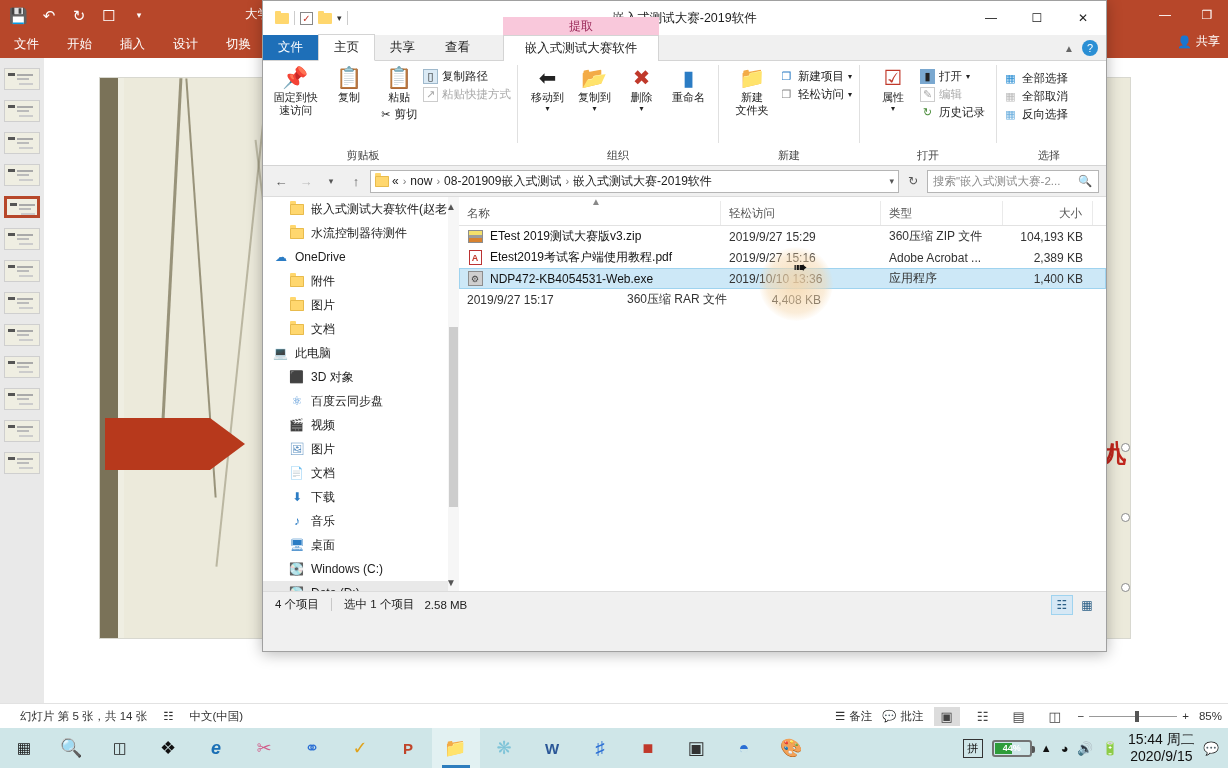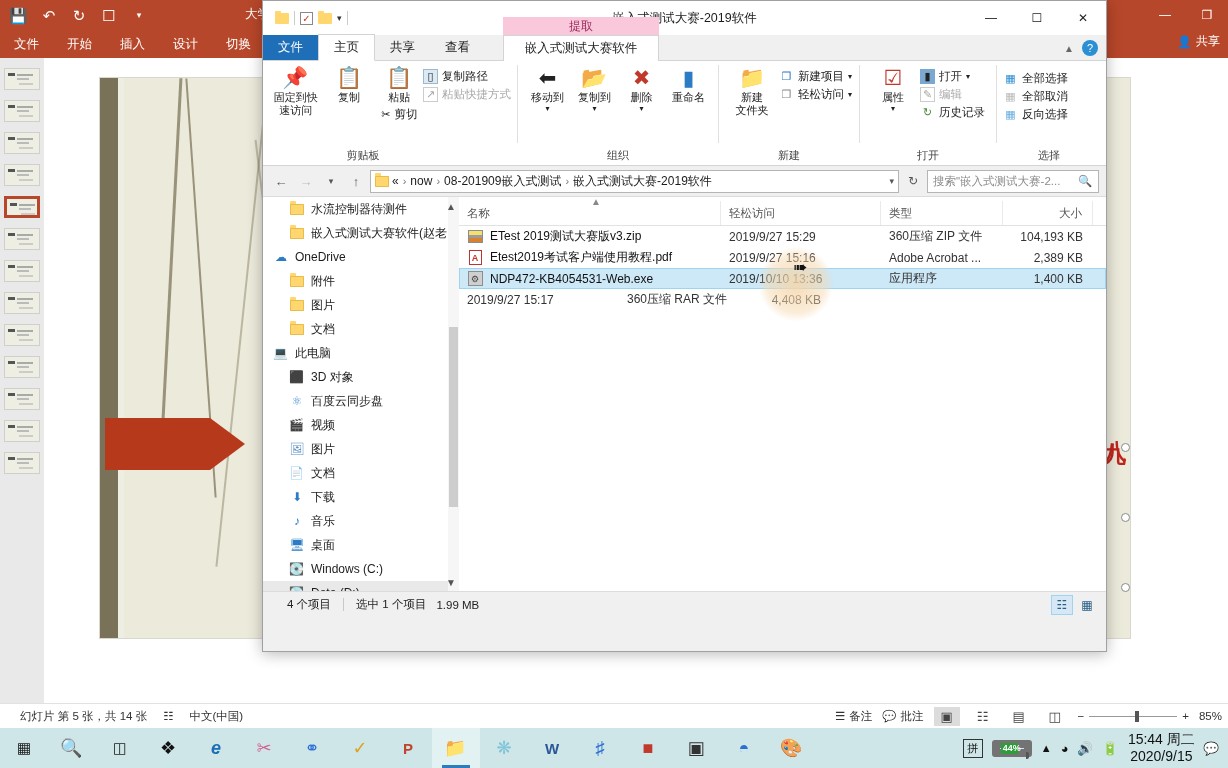--- a/index.html
+++ b/index.html
@@ -235,21 +235,21 @@
     position:absolute; left:300px; top:50px; width:74px; height:74px; border-radius:50%;
     background:radial-gradient(circle, rgba(245,214,170,.85) 0%, rgba(245,214,170,.45) 55%, rgba(245,214,170,0) 72%);
     pointer-events:none;
   }
   .cursor-arrow { position:absolute; left:334px; top:60px; font-size:17px; color:#111; pointer-events:none; }
 
   .ex-status {
     height:26px; background:#f0f0f0; border-top:1px solid #dcdcdc;
     display:flex; align-items:center; font-size:11.5px; color:#222; position:relative;
   }
-  .ex-status .s1 { padding-left:24px; }
+  .ex-status .s1 { padding-left:12px; }
   .ex-status .sdiv { width:1px; height:13px; background:#c8c8c8; margin:0 12px; }
   .ex-viewbtns { position:absolute; right:8px; display:flex; gap:3px; }
   .vbtn { width:22px; height:20px; display:flex; align-items:center; justify-content:center; font-size:12px; color:#2b5f86; }
   .vbtn.active { background:#d6e8f5; border:1px solid #9fd3ef; }
 
   
   #taskbar {
     position:absolute; left:0; top:728px; width:1228px; height:40px;
     background:#cfe6e8; display:flex; align-items:center;
   }
@@ -257,21 +257,21 @@
     width:48px; height:40px; display:flex; align-items:center; justify-content:center;
     position:relative; font-size:18px;
   }
   .tb-item.active { background:#e2f1f2; }
   .tb-item.active:after {
     content:''; position:absolute; bottom:0; left:10px; width:28px; height:3px; background:#2d7dbd;
   }
   .tray { position:absolute; right:0; display:flex; align-items:center; gap:9px; padding-right:8px; font-size:12px; color:#111; }
   .ime { width:20px; height:19px; border:1px solid #333; display:flex; align-items:center; justify-content:center; font-size:11px; }
   .batt {
-    width:40px; height:17px; border:8px solid #737373; border-radius:3px; position:relative;
+    width:40px; height:17px; border:2px solid #737373; border-radius:3px; position:relative;
     display:flex; align-items:center;
   }
   .batt:after { content:''; position:absolute; right:-5px; top:4px; width:3px; height:7px; background:#555; border-radius:0 2px 2px 0; }
   .batt .lvl { height:11px; background:#2e9c3a; margin-left:1px; width:17px; }
   .batt .pct { position:absolute; left:0; width:100%; text-align:center; font-size:9px; color:#fff; font-weight:bold; }
   .clock { text-align:center; line-height:1.25; font-size:14px; }
 </style>
 </head>
 <body>
 
@@ -635,27 +635,27 @@
     <div id="navpane">
       <div class="navscroll">
         <span class="nav-chevron-up">▲</span>
         <span class="navthumb"></span>
         <span class="nav-chevron-dn">▼</span>
       </div>
     <div class="nav-item i1">
           <span class="nav-ico">
             <span class="fldr"></span>
           </span>
-          <span>水流控制器待测件</span>
+          <span>嵌入式测试大赛软件(赵老</span>
         </div>
         <div class="nav-item i1">
           <span class="nav-ico">
             <span class="fldr"></span>
           </span>
-          <span>嵌入式测试大赛软件(赵老</span>
+          <span>水流控制器待测件</span>
         </div>
         <div class="nav-item i0">
           <span class="nav-ico" style="color: rgb(43, 124, 196);">☁</span>
           <span>OneDrive</span>
         </div>
         <div class="nav-item i1">
           <span class="nav-ico">
             <span class="fldr"></span>
           </span>
           <span>附件</span>
@@ -770,21 +770,21 @@
       <div class="cursor-glow"></div>
       <div class="cursor-arrow">➠</div>
     </div>
   </div>
 
   <div class="ex-status">
     <span class="s1">4 个项目</span>
     <span class="sdiv"></span>
     <span>选中 1 个项目</span>
     <span style="width:10px;"></span>
-    <span>1.99 MB</span>
+    <span>2.58 MB</span>
     <span class="ex-viewbtns">
       <span class="vbtn active">☷</span>
       <span class="vbtn">▦</span>
     </span>
   </div>
 </div>
 
 <div id="taskbar">
   <div class="tb-item" style="font-size:15px;">▦</div>
   <div class="tb-item">🔍</div>

